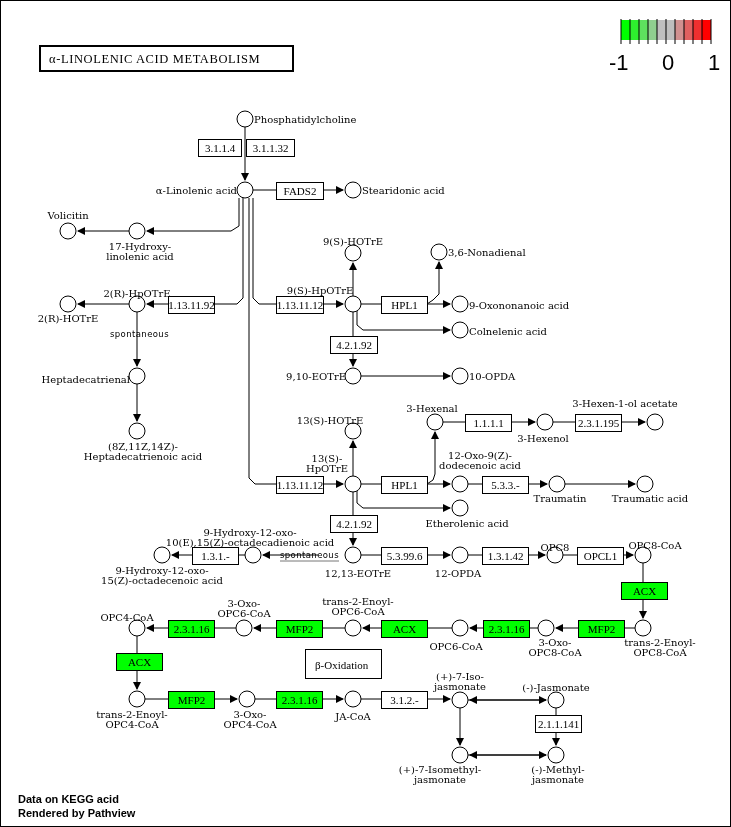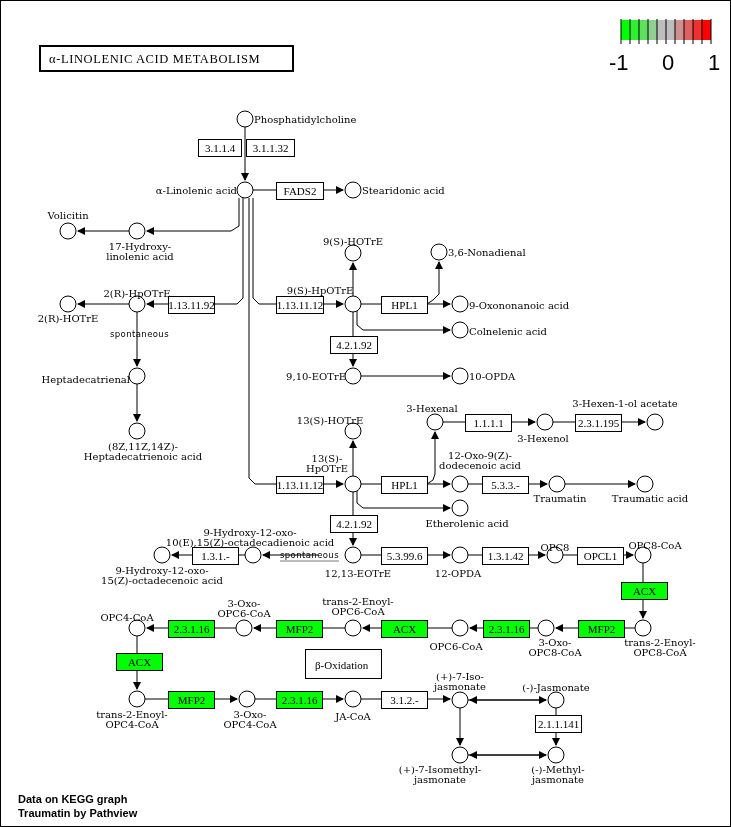--- a/index.html
+++ b/index.html
@@ -313,17 +313,17 @@
         <line x1="693" y1="19" x2="693" y2="44" stroke="#000" stroke-width="1"></line>
         <line x1="702" y1="19" x2="702" y2="44" stroke="#000" stroke-width="1"></line>
         <line x1="711" y1="19" x2="711" y2="44" stroke="#000" stroke-width="1"></line>
       </g>
   </svg>
 
   <div class="legend-label" style="left:609px;">-1</div>
   <div class="legend-label" style="left:662px;">0</div>
   <div class="legend-label" style="left:708px;">1</div>
 
-  <div class="foot" style="top:793px;">Data on KEGG graph</div>
-  <div class="foot" style="top:807px;">Traumatin by Pathview</div>
+  <div class="foot" style="top:793px;">Data on KEGG acid</div>
+  <div class="foot" style="top:807px;">Rendered by Pathview</div>
 
   <div id="frame"></div>
 </div>
 
 </body></html>

